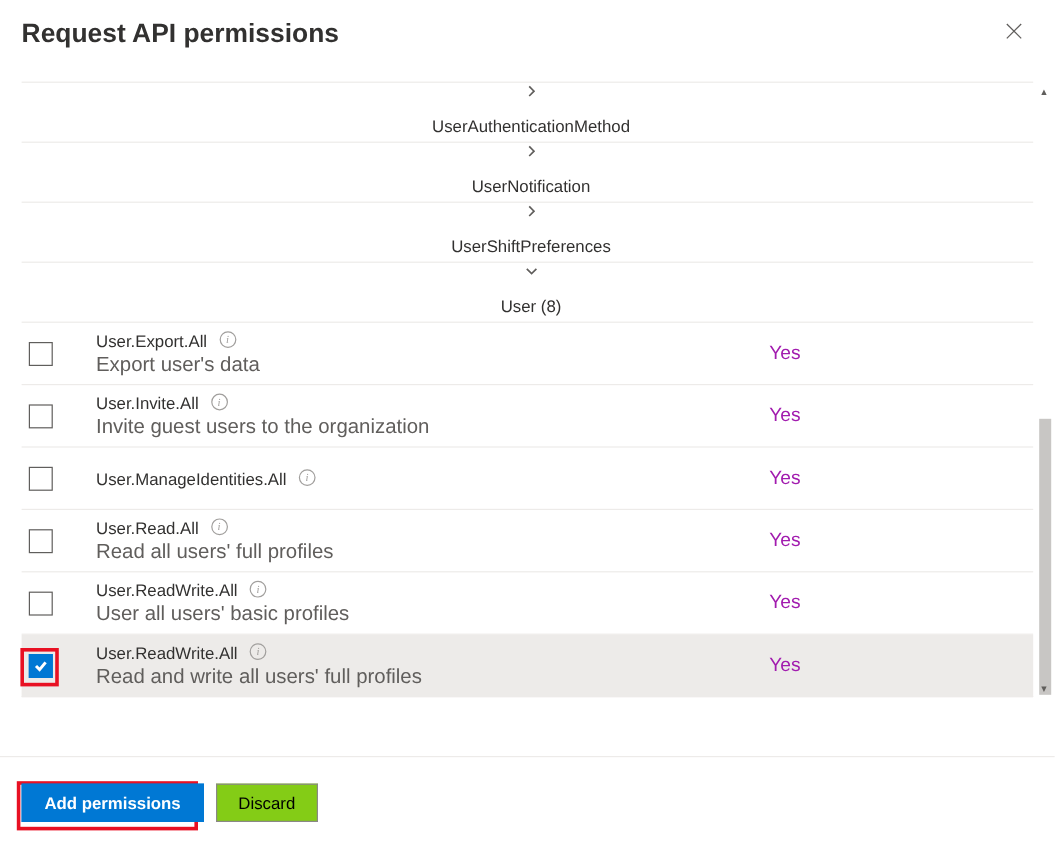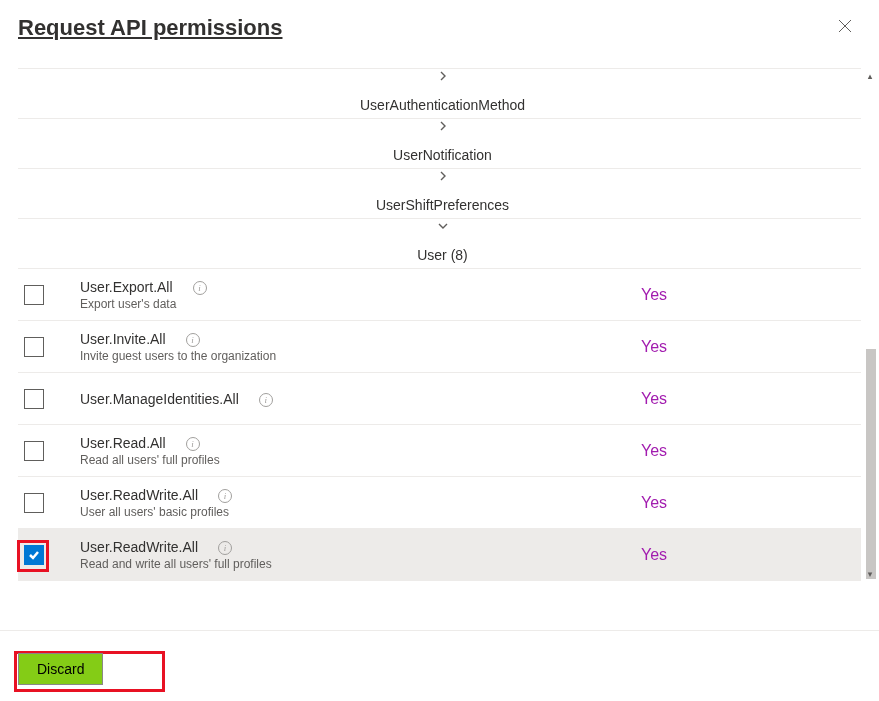--- a/index.html
+++ b/index.html
@@ -12,21 +12,21 @@
       height: 701px;
       position: relative;
     }
     .panel { padding: 12px 18px 0 18px; }
     .panel-header {
       display: flex;
       justify-content: space-between;
       align-items: center;
       margin-bottom: 24px;
     }
-    .panel-title { font-size: 22px; font-weight: 600; color: #323130; text-decoration: underline; }
+    .panel-title { font-size: 22px; font-weight: 600; color: #323130; }
     .close-btn {
       width: 32px; height: 32px;
       background: none; border: none;
       cursor: pointer;
       font-size: 16px; color: #605e5c;
       display: flex; align-items: center; justify-content: center;
     }
     .scroll-area {
       border-top: 1px solid #edebe9;
       position: relative;
@@ -83,28 +83,28 @@
       background: #fff;
       display:flex;align-items:center;justify-content:center;
       cursor:pointer;
     }
     .checkbox.checked {
       background: #0078d4;
       border-color: #0078d4;
     }
     .checkbox.checked svg { stroke:#fff; stroke-width:2.5; fill:none; }
     .perm-text { flex: 1; display:flex; flex-direction:column; gap:2px; }
-    .perm-name-line { display:flex; align-items:flex-end; gap:20px; }
+    .perm-name-line { display:flex; align-items:flex-start; gap:10px; }
     .perm-name { font-size: 14px; color:#323130; }
     .info-icon {
       width:14px;height:14px;border:1px solid #a19f9d;border-radius:50%;
       display:inline-flex;align-items:center;justify-content:center;
       font-size:9px;color:#a19f9d;font-style:italic;font-family:Georgia,serif;
     }
-    .perm-desc { font-size: 12px; color:#605e5c; }
+    .perm-desc { font-size: 17px; color:#605e5c; }
     .admin-col { width: 220px; font-size:16px; color:#a21caf; }
     .hl-red {
       position: absolute;
       border: 3px solid #e81123;
       pointer-events: none;
     }
     .bottom-bar {
       position: absolute;
       left: 0; right: 0; bottom: 0;
       border-top: 1px solid #edebe9;
@@ -274,14 +274,15 @@
       <div class="scrollbar-thumb" style="top:280px;height:230px;"></div>
       <div class="scrollbar-arrow" style="position:absolute;bottom:0;">▾</div>
     </div>
   </div>
 </div>
 
 <div class="hl-red" style="left:17px; top:540px; width:32px; height:32px;"></div>
 <div class="hl-red" style="left:14px; top:651px; width:151px; height:41px;"></div>
 
 <div class="bottom-bar">
+  <button class="btn primary">Add permissions</button>
   <button class="btn">Discard</button>
 </div>
 
 </body></html>

